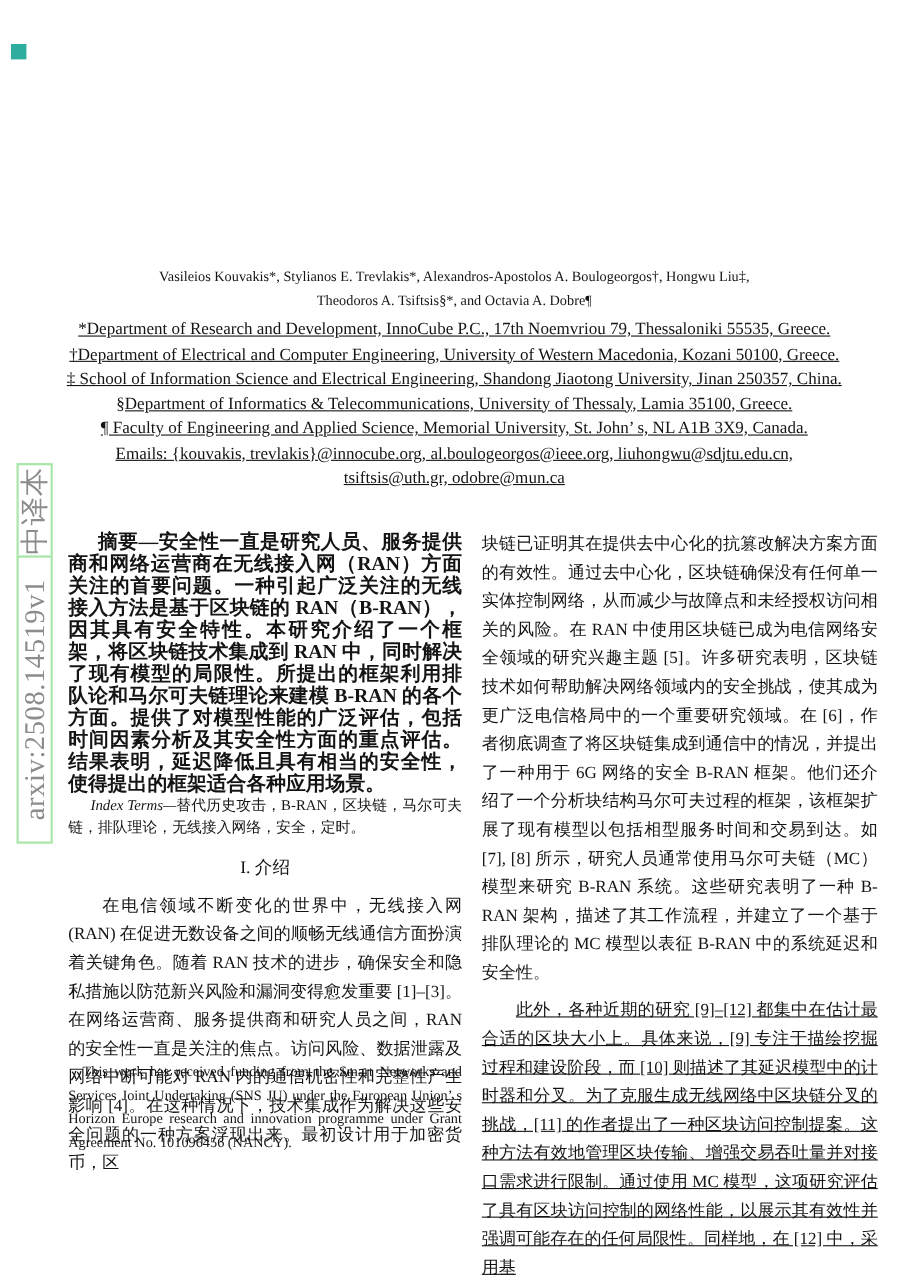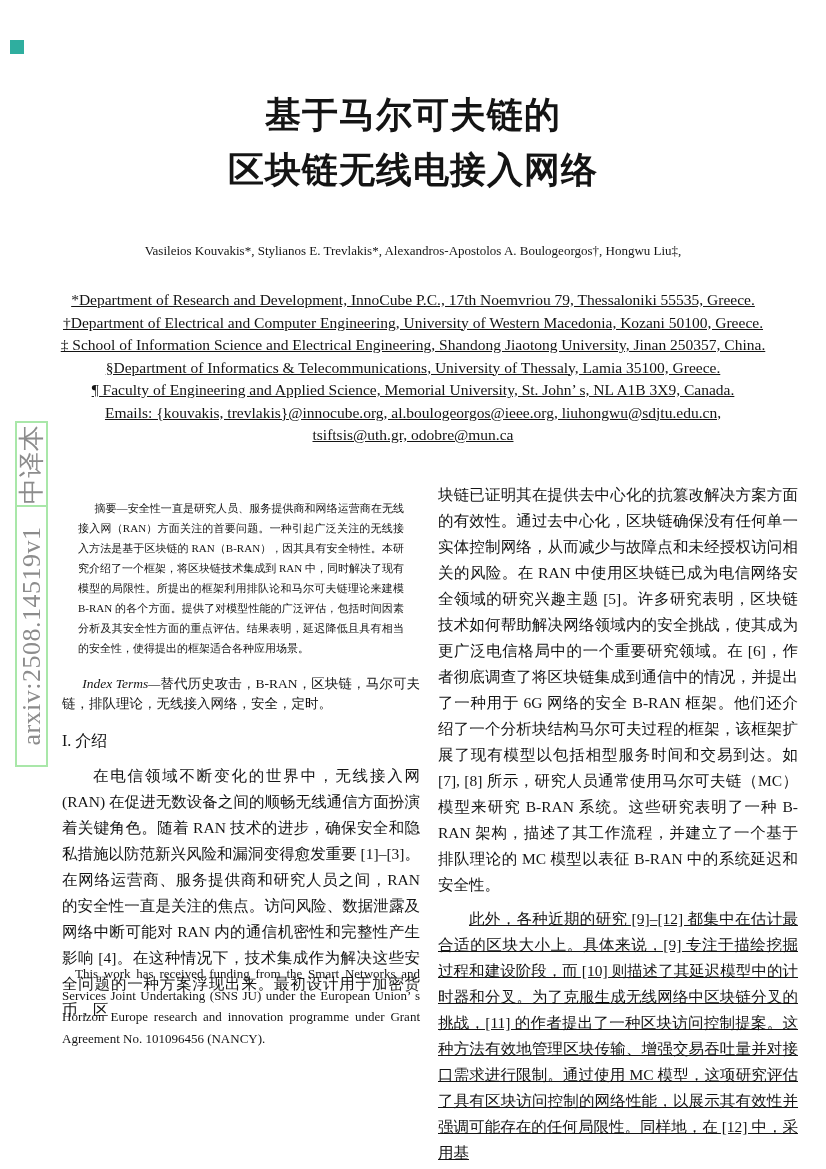--- a/index.html
+++ b/index.html
@@ -34,51 +34,48 @@
   .title-block{position:absolute;left:0;top:88px;width:826px;text-align:center;}
   .title-line{font-size:36px;line-height:55px;font-weight:600;letter-spacing:1px;}
   
   .authors-block{position:absolute;left:40px;top:240px;width:746px;text-align:center;font-size:13px;line-height:22px;}
   
   .affil-block{position:absolute;left:20px;top:289px;width:786px;text-align:center;font-size:15.5px;line-height:22.5px;text-decoration:underline;}
   
   .col{position:absolute;top:482px;text-align:justify;text-justify:inter-ideograph;}
   .col-left{left:62px;width:358px;}
   .col-right{left:438px;width:360px;}
-  .abstract-p{margin:16px;font-size:11px;font-weight:normal;line-height:20px;text-indent:1.5em;}
+  .abstract-p{margin:0;font-size:18px;font-weight:bold;line-height:20px;text-indent:1.5em;}
   .index-p{margin:0;font-size:13.5px;font-weight:normal;line-height:20px;text-indent:1.5em;}
   .index-label{font-style:italic;}
-  .sec-heading{margin:17px 0 11px 0;font-size:16px;font-weight:normal;}
+  .sec-heading{margin:17px 0 11px 0;font-size:16px;font-weight:normal;text-align:center;}
   .body-p{margin:0;font-size:15.5px;line-height:26px;text-indent:2em;}
   .body-p.no-indent{text-indent:0;}
   .body-p.para-gap{margin-top:8px;text-decoration:underline;}
   
   .footnote{position:absolute;left:62px;top:963px;width:358px;font-size:13px;line-height:21.5px;text-align:justify;text-indent:1em;}
 </style>
 </head>
 <body>
 
 <div class="page">
 
   <div class="corner-marker" style="background: rgb(47, 174, 159);"></div>
 
   <div class="vbox vbox-translation" style="border-color: rgb(169, 231, 169); color: rgb(140, 140, 140);">
     <span>中译本</span>
   </div>
   <div class="vbox vbox-arxiv" style="border-color: rgb(169, 231, 169); color: rgb(140, 140, 140);">
     <span>arxiv:2508.14519v1</span>
   </div>
 
-  <div class="title-block">
-    <div class="title-line">基于马尔可夫链的</div>
-    <div class="title-line">区块链无线电接入网络</div>
-  </div>
 
   <div class="authors-block">
     <div>Vasileios Kouvakis*, Stylianos E. Trevlakis*, Alexandros-Apostolos A. Boulogeorgos†, Hongwu Liu‡,</div>
+    <div>Theodoros A. Tsiftsis§*, and Octavia A. Dobre¶</div>
   </div>
 
   <div class="affil-block">
     <div>*Department of Research and Development, InnoCube P.C., 17th Noemvriou 79, Thessaloniki 55535, Greece.</div>
     <div>†Department of Electrical and Computer Engineering, University of Western Macedonia, Kozani 50100, Greece.</div>
     <div>‡ School of Information Science and Electrical Engineering, Shandong Jiaotong University, Jinan 250357, China.</div>
     <div>§Department of Informatics &amp; Telecommunications, University of Thessaly, Lamia 35100, Greece.</div>
     <div>¶ Faculty of Engineering and Applied Science, Memorial University, St. John’ s, NL A1B 3X9, Canada.</div>
     <div>Emails: {kouvakis, trevlakis}@innocube.org, al.boulogeorgos@ieee.org, liuhongwu@sdjtu.edu.cn,</div>
     <div>tsiftsis@uth.gr, odobre@mun.ca</div>

